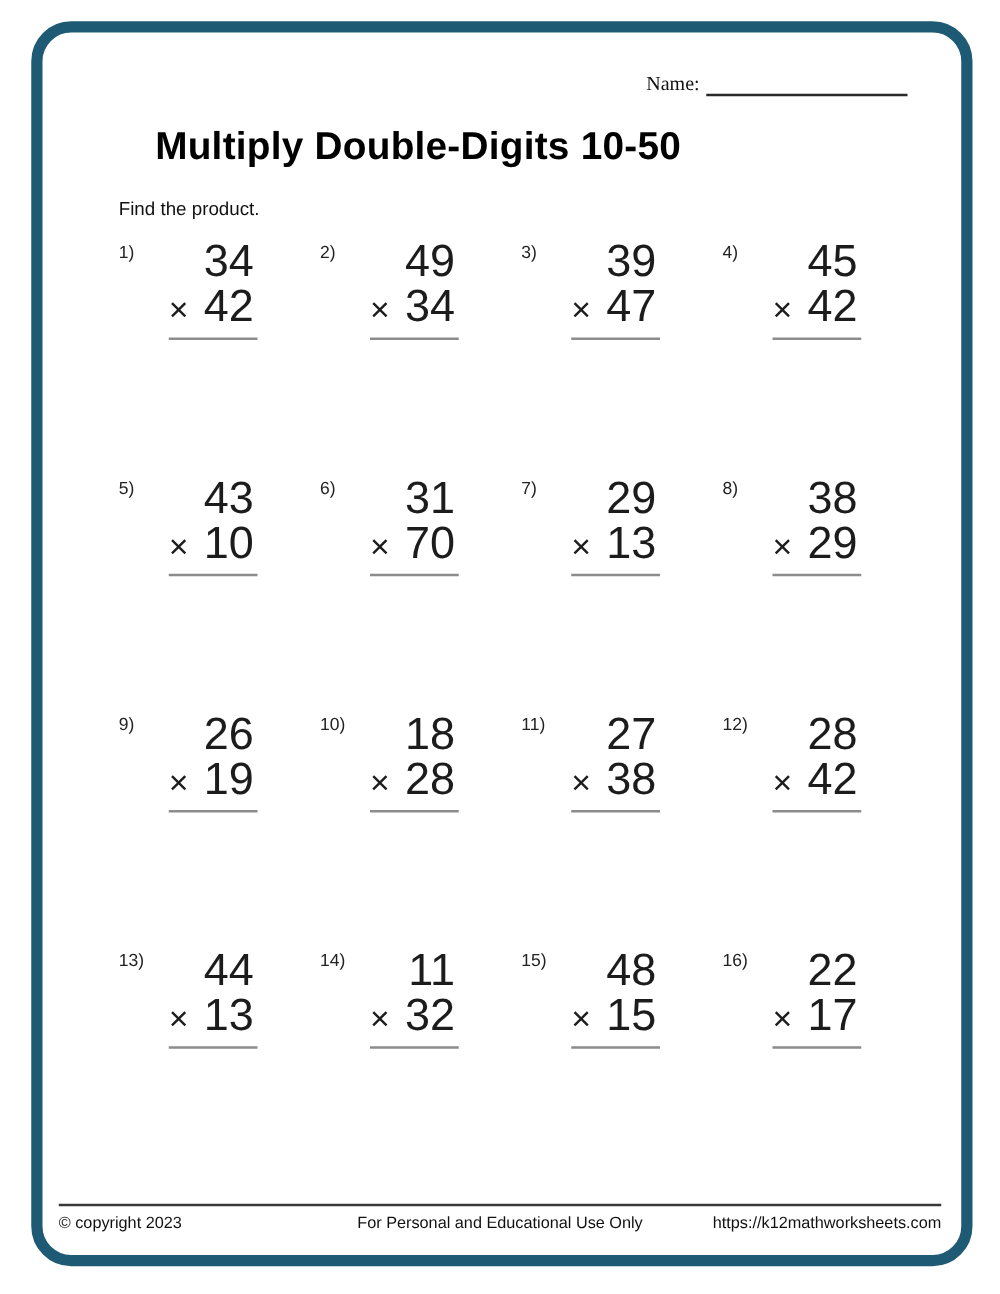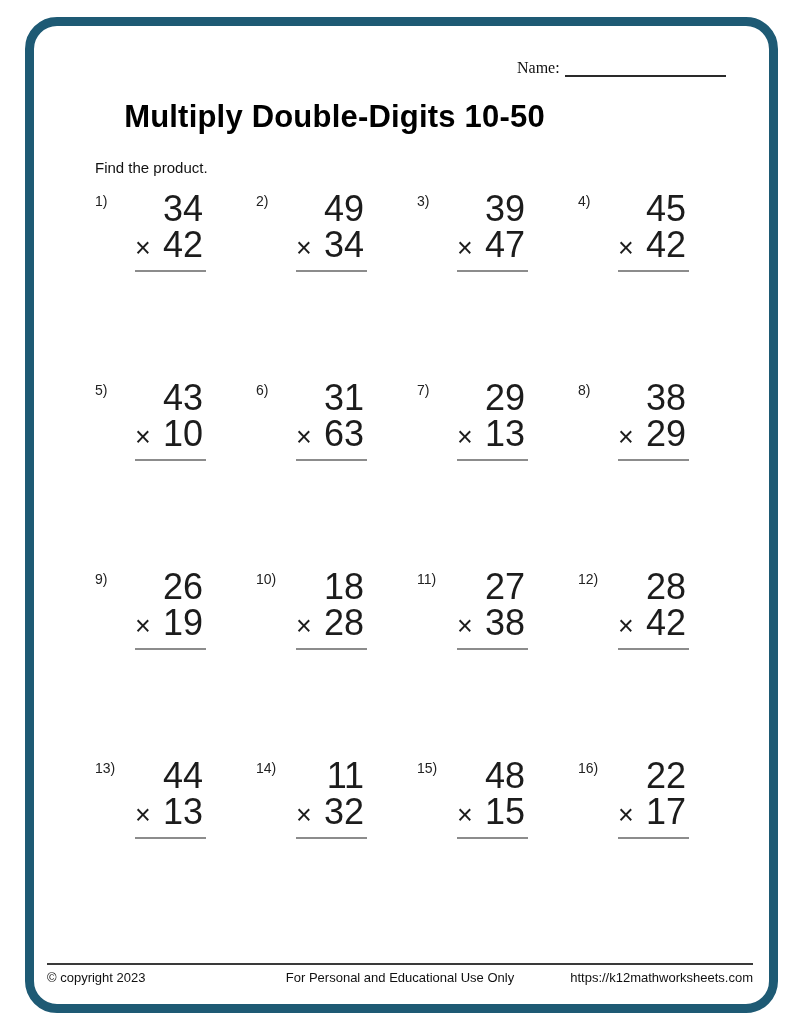--- a/index.html
+++ b/index.html
@@ -139,21 +139,21 @@
       <div class="answer-line"></div>
     </div>
   </div>
 
   <div class="problem">
     <span class="pnum">6)</span>
     <div class="work">
       <div class="op top-op">31</div>
       <div class="row2">
         <span class="times">×</span>
-        <span class="op bot-op">63</span>
+        <span class="op bot-op">70</span>
       </div>
       <div class="answer-line"></div>
     </div>
   </div>
 
   <div class="problem">
     <span class="pnum">7)</span>
     <div class="work">
       <div class="op top-op">29</div>
       <div class="row2">

